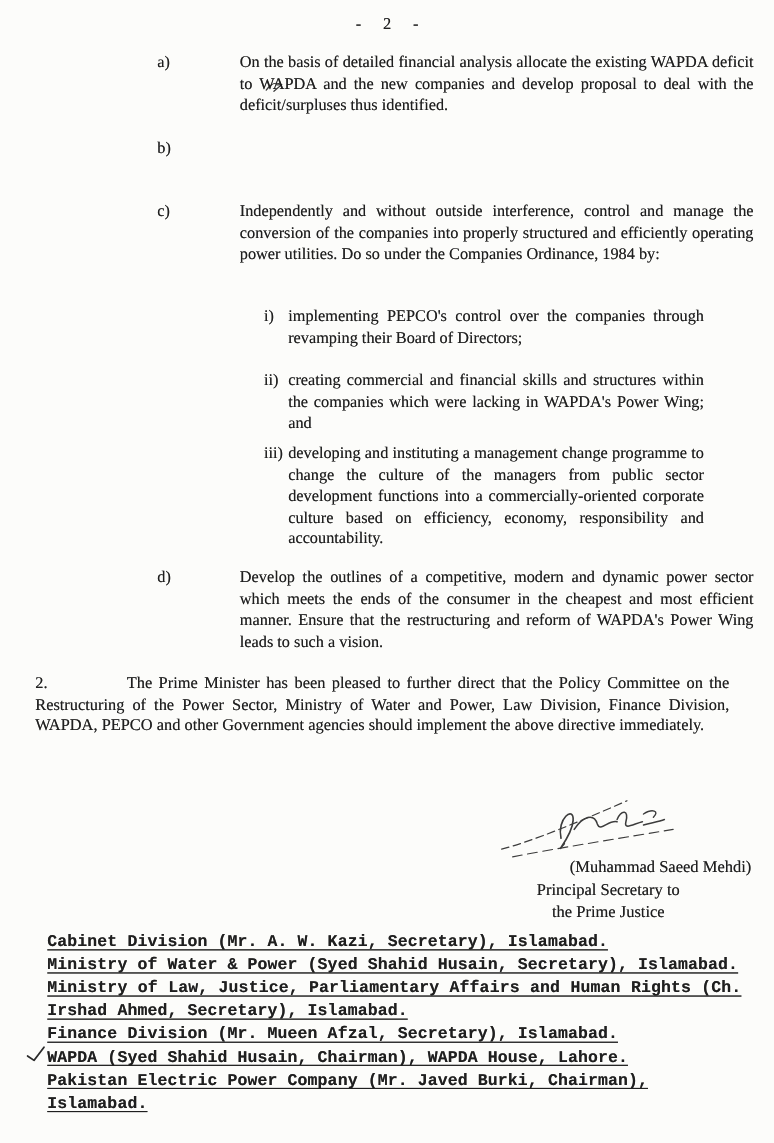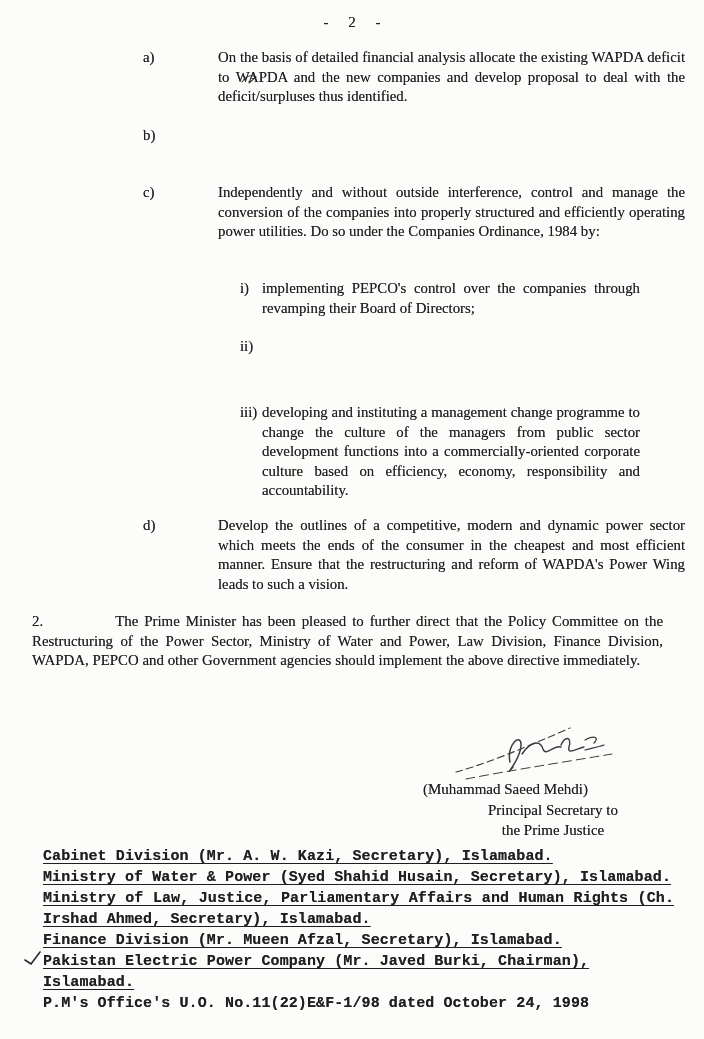--- a/index.html
+++ b/index.html
@@ -27,21 +27,21 @@
   .inner { left: 240px; width: 420px; }
   .inner .txt { margin-left: 22px; width: 378px; text-align: justify; }
   .para2 {
     position: absolute; left: 32px; top: 612px; width: 631px;
     font-size: 14.9px; line-height: 19.5px; text-align: justify;
   }
   .para2 .tab { display: inline-block; width: 72px; }
   .sig-img { position: absolute; left: 452px; top: 722px; }
   .sig-name {
     position: absolute; left: 423px; top: 779px; width: 260px;
-    text-align: left; font-size: 15px; line-height: 20px;
+    text-align: right; font-size: 15px; line-height: 20px;
   }
   .sig-title {
     position: absolute; left: 423px; width: 260px;
     text-align: center; font-size: 15px; line-height: 20px;
   }
   .dist {
     position: absolute; left: 43px; top: 846px; width: 631px;
     font-size: 15px; font-weight: bold; line-height: 21px;
     letter-spacing: 0.1px;
     font-family: Liberation Mono, monospace;
@@ -84,20 +84,21 @@
     <div class="txt">Independently and without outside interference, control and manage the conversion of the companies into properly structured and efficiently operating power utilities.  Do so under the Companies Ordinance, 1984 by:</div>
   </div>
 
   <div class="item inner" style="top:279px">
     <span class="lbl">i)</span>
     <div class="txt">implementing PEPCO's control over the companies through revamping their Board of Directors;</div>
   </div>
 
   <div class="item inner" style="top:337px">
     <span class="lbl">ii)</span>
+    <div class="txt">creating commercial and financial skills and structures within the companies which were lacking in WAPDA's Power Wing; and</div>
   </div>
 
   <div class="item inner" style="top:403px">
     <span class="lbl">iii)</span>
     <div class="txt">developing and instituting a management change programme to change the culture of the managers from public sector development functions into a commercially-oriented corporate culture based on efficiency, economy, responsibility and accountability.</div>
   </div>
 
   <div class="item outer" style="top:516px">
     <span class="lbl">d)</span>
     <div class="txt">Develop the outlines of a competitive, modern and dynamic power sector which meets the ends of the consumer in the cheapest and most efficient manner.  Ensure that the restructuring and reform of WAPDA's Power Wing leads to such a vision.</div>
@@ -127,17 +128,17 @@
     <svg width="17" height="15" viewBox="0 0 17 15">
       <path d="M1,10 L7,14 L16,2" fill="none" stroke="#2a2a2a" stroke-width="1.6" stroke-linecap="round"></path>
     </svg>
   </span>
 
   <div class="dist">
     <div class="entry"><span class="u">Cabinet Division (Mr. A. W. Kazi, Secretary), Islamabad.</span></div>
     <div class="entry"><span class="u">Ministry of Water &amp; Power (Syed Shahid Husain, Secretary), Islamabad.</span></div>
     <div class="entry wrap"><span class="u">Ministry of Law, Justice, Parliamentary Affairs and Human Rights (Ch. Irshad Ahmed, Secretary), Islamabad.</span></div>
     <div class="entry"><span class="u">Finance Division (Mr. Mueen Afzal, Secretary), Islamabad.</span></div>
+    <div class="entry"><span class="u">WAPDA (Syed Shahid Husain, Chairman), WAPDA House, Lahore.</span></div>
     <div class="entry"><span class="u">Pakistan Electric Power Company (Mr. Javed Burki, Chairman), Islamabad.</span></div>
-    <div class="ref">P.M's Office's U.O. No.11(22)E&amp;F-1/98 dated  October 24, 1998</div>
   </div>
 
 </div>
 
 </body></html>

